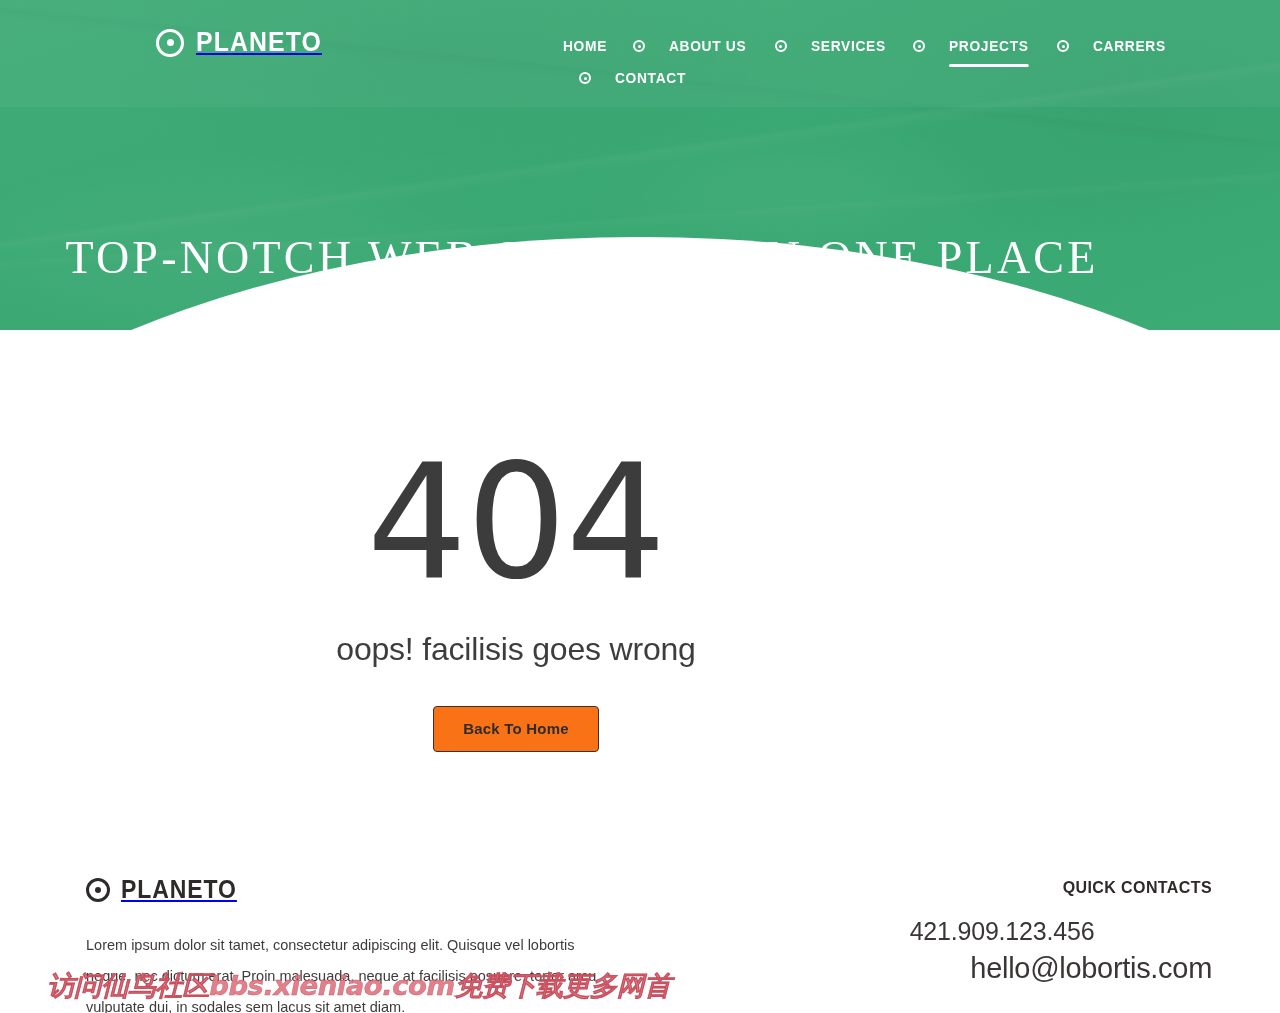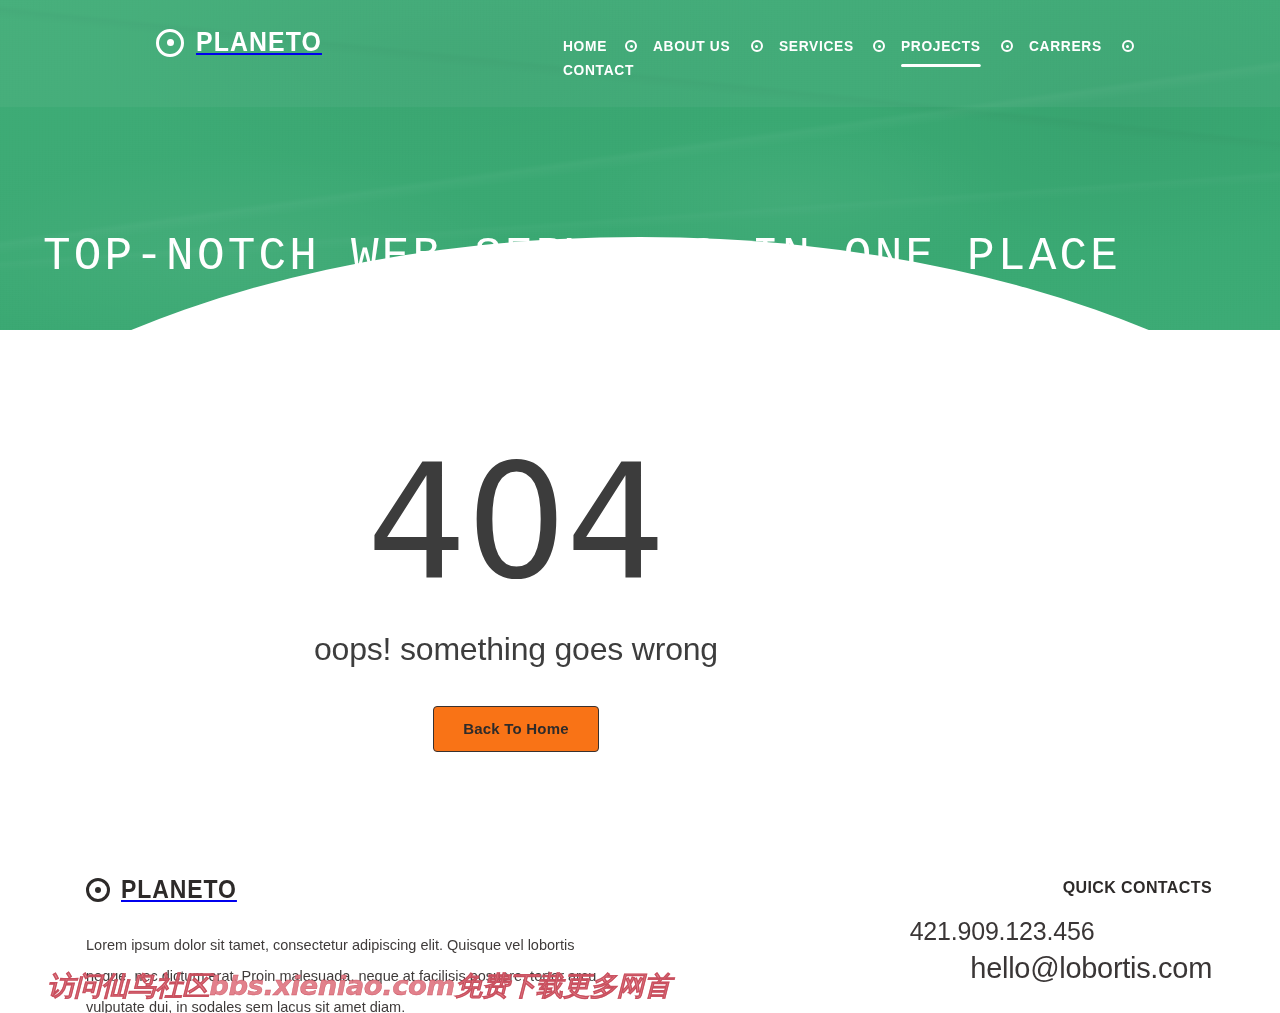--- a/index.html
+++ b/index.html
@@ -101,21 +101,21 @@
     white-space: nowrap;
   }
 
   .nav {
     position: absolute;
     left: 563px; top: 34px;
     width: 640px;
     display: flex;
     flex-wrap: wrap;
     align-items: flex-start;
-    gap: 0;
+    gap: 8px;
     line-height: 24px;
   }
   .nav-item {
     color: #ffffff;
     font-size: 14.5px;
     font-weight: bold;
     letter-spacing: .7px;
     white-space: nowrap;
     text-decoration: none;
     position: relative;
@@ -144,21 +144,21 @@
 
   .hero-title {
     position: absolute;
     left: 0; top: 200px;
     width: 1164px;
     text-align: center;
     color: #ffffff;
     font-size: 46px;
     font-weight: 300;
     letter-spacing: 3.2px;
-    font-family: Liberation Mono, monospace;
+    font-family: Liberation Serif, serif;
     white-space: nowrap;
     z-index: 4;
   }
 
   
   .main {
     position: relative;
     width: 1032px;
     text-align: center;
   }
@@ -326,21 +326,21 @@
         </span>
       <a class="nav-item" href="#">CONTACT</a>
     </nav>
   </div>
 
   <h1 class="hero-title">TOP-NOTCH WEB SERVICES IN ONE PLACE</h1>
 </header>
 
 <main class="main">
   <div class="err-code">404</div>
-  <p class="err-msg">oops! something goes wrong</p>
+  <p class="err-msg">oops! facilisis goes wrong</p>
   <div class="btn-wrap">
     <button class="btn-home">Back To Home</button>
   </div>
 </main>
 
 <footer class="footer">
   <div class="footer-left">
     <a class="flogo" href="#">
       <span class="flogo-mark">
           <i></i>

